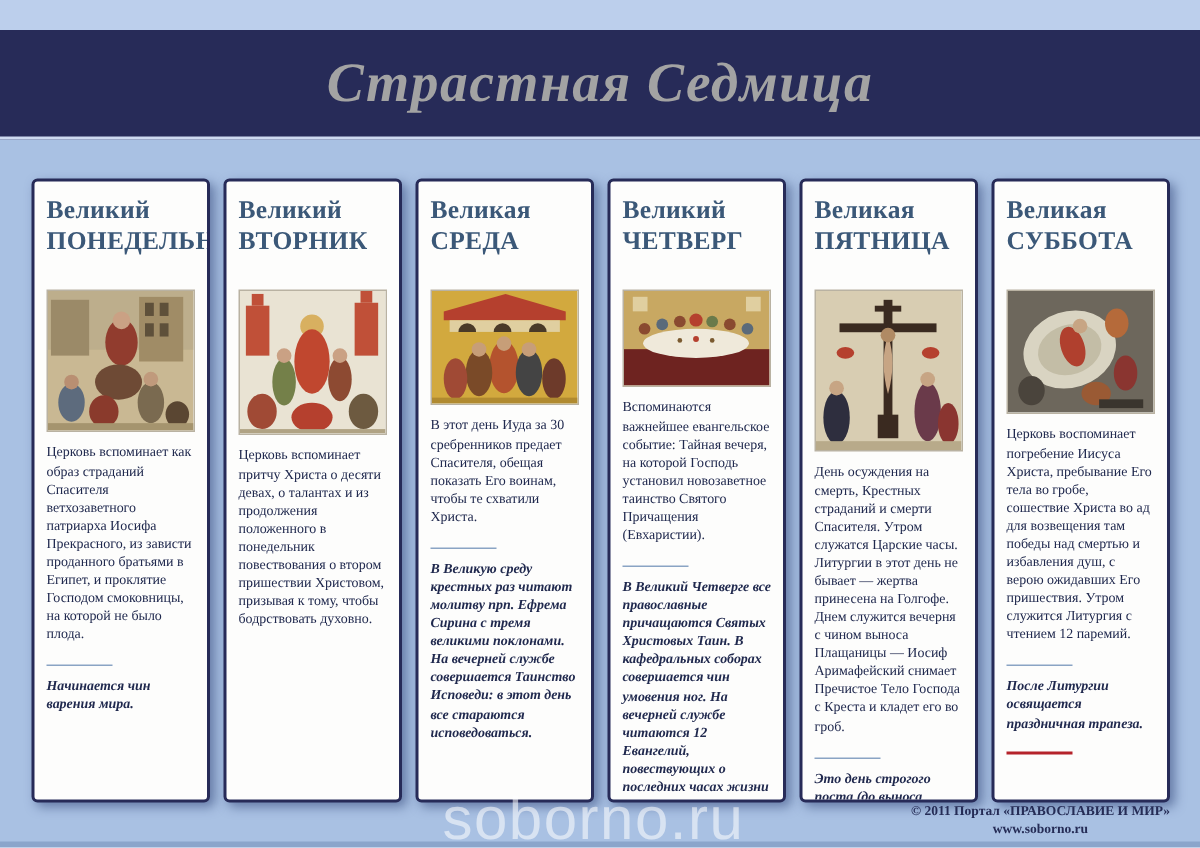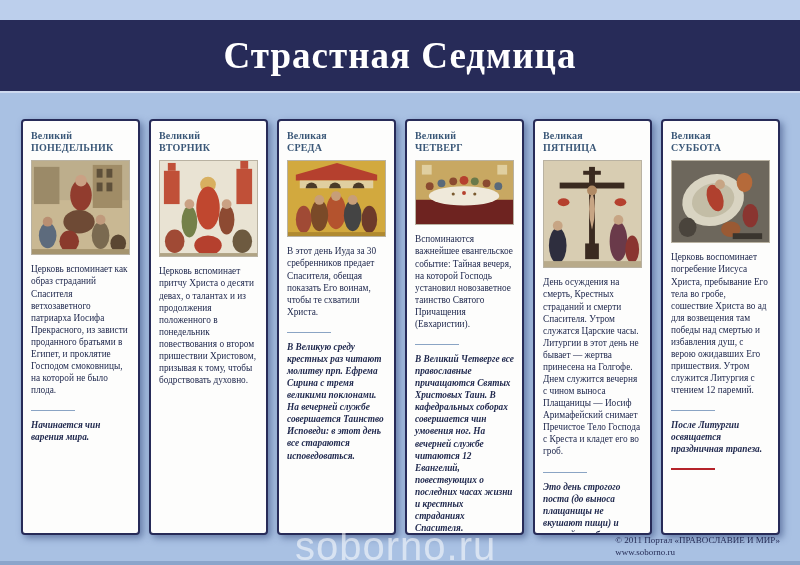--- a/index.html
+++ b/index.html
@@ -16,35 +16,35 @@
   .bottom-strip {
     position:absolute; bottom:0; left:0; width:800px; height:4px;
     background:#8ba5cb;
   }
   .header-band {
     position:absolute; top:20px; left:0; width:800px; height:73px;
     background:#272b58; display:flex; align-items:center; justify-content:center;
     border-bottom:2px solid #cdd9ef;
   }
   .header-title {
-    color:#ffffff; font-size:37px; font-weight:bold; 
+    color:#a3a3a3; font-size:37px; font-weight:bold; font-style:italic;
     letter-spacing:1px;
   }
   .cards {
     position:absolute; left:21px; top:119px; width:759px; height:416px;
     display:flex; gap:9px;
   }
   .card {
     flex:1 1 0; background:#fdfdfc; border:2px solid #272b58; border-radius:4px;
     box-shadow:3px 3px 7px rgba(46,66,116,0.55);
     padding:9px 8px; display:flex; flex-direction:column; overflow:hidden;
   }
   .day-title {
-    color:#3b5878; font-size:10px; line-height:1.22; font-weight:bold;
-    margin-bottom:6px; letter-spacing:0.2px;
+    color:#3b5878; font-size:17px; line-height:1.22; font-weight:bold;
+    margin-bottom:22px; letter-spacing:0.2px;
   }
   .day-title .l2 { text-transform:uppercase; display:block; }
   .icon-img { width:100%; border:1px solid #b9b2a2; margin-bottom:8px; flex:none; }
   .icon-img svg { display:block; width:100%; height:100%; }
   .body-text {
     color:#20294e; font-size:9.3px; line-height:1.3; margin-bottom:8px;
   }
   .divider { width:44px; border-top:1px solid #8aa4c4; margin:6px 0 8px 0; }
   .note-text {
     color:#20294e; font-size:9.3px; line-height:1.3; font-weight:bold;
@@ -54,22 +54,22 @@
   .pascha-text {
     color:#b5232a; font-size:14.5px; line-height:1.25; font-weight:bold;
     font-style:italic; letter-spacing:0.3px;
   }
   .watermark {
     position:absolute; left:295px; bottom:-4px;
     font-family:"Liberation Sans", sans-serif;
     font-size:40px; color:rgba(255,255,255,0.55); letter-spacing:1px;
   }
   .copyright {
-    position:absolute; right:20px; bottom:7px; text-align:left;
-    color:#252c56; font-size:9px; font-weight:normal; line-height:1.35;
+    position:absolute; right:20px; bottom:7px; text-align:center;
+    color:#252c56; font-size:9px; font-weight:bold; line-height:1.35;
   }
 </style>
 </head>
 <body>
 
 <div class="poster">
   <div class="top-strip"></div>
 
   <div class="header-band">
     <div class="header-title">Страстная Седмица</div>

